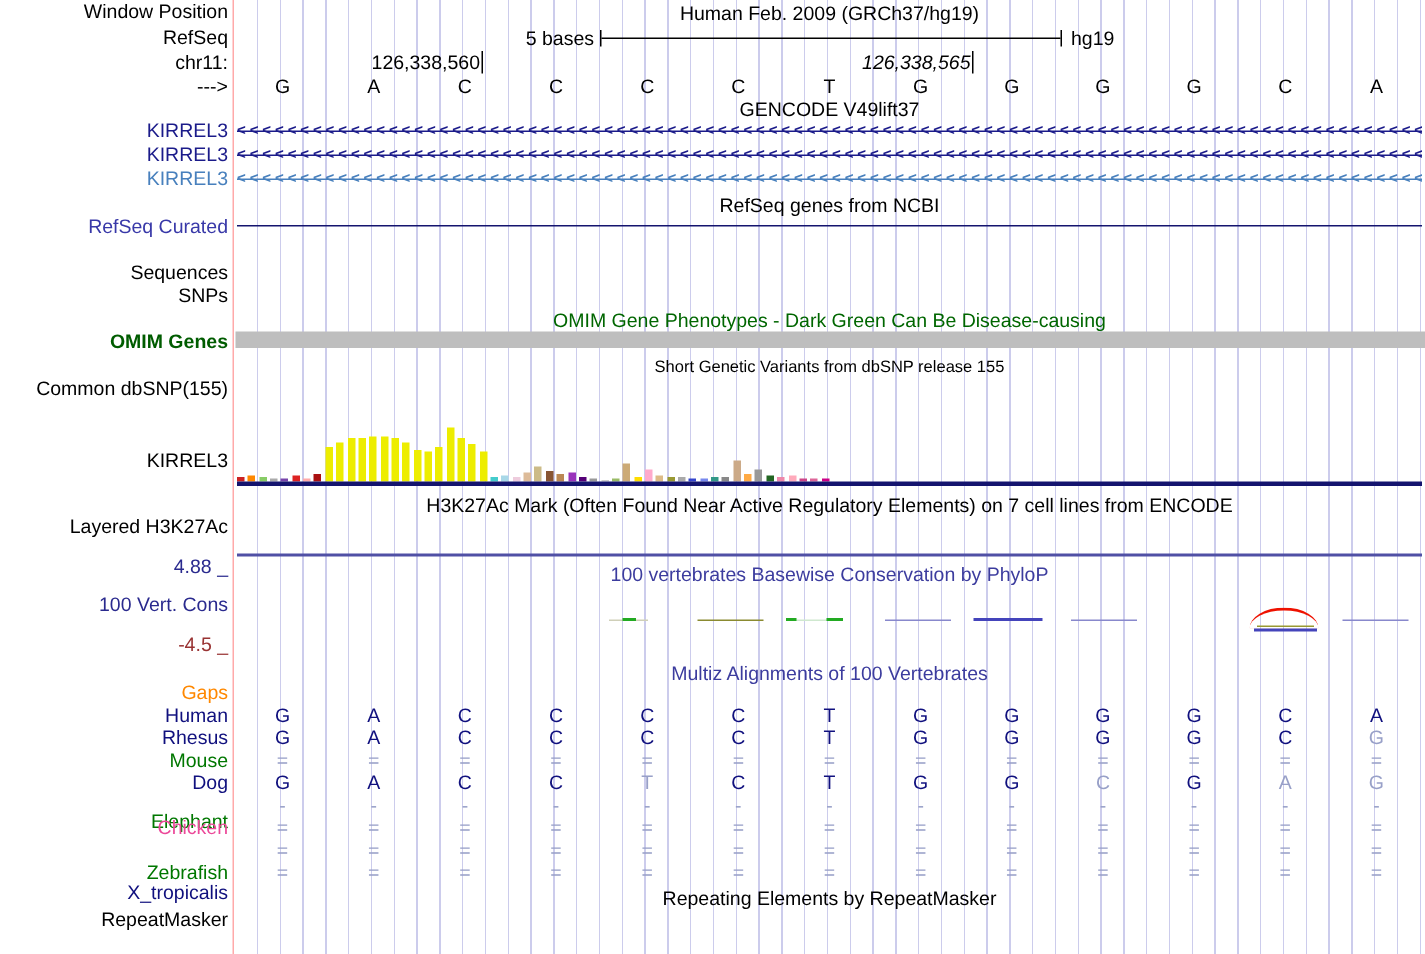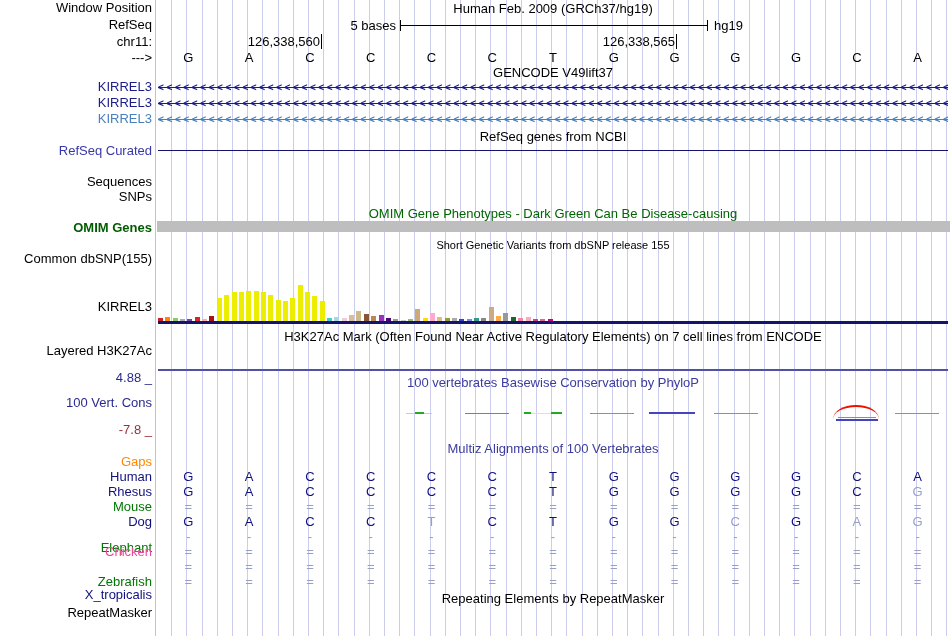--- a/index.html
+++ b/index.html
@@ -41,21 +41,21 @@
     <span>Human Feb. 2009 (GRCh37/hg19)</span>
   </div>
 
   <div class="leftlabel" style="top:18px;">RefSeq</div>
   <div class="abs" style="left:158px;top:18px;width:238px;text-align:right;font-size:13px;">5 bases</div>
   <div class="scalebar"></div>
   <div class="abs" style="left:714px;top:18px;font-size:13px;">hg19</div>
 
   <div class="leftlabel" style="top:35px;">chr11:</div>
   <div class="coord" style="left:138px;top:35px;width:184px;"><span>126,338,560</span></div>
-  <div class="coord" style="left:445px;top:35px;width:232px;"><span>126,338,565</span></div>
+  <div class="coord" style="left:445px;top:35px;width:204px;font-style:italic;"><span>126,338,565</span></div>
 
   <div class="leftlabel" style="top:51px;">---&gt;</div>
   <div class="abs" style="left:158px;top:51px;width:790px;height:14px;" id="seq-row">
       <div class="seqletter" style="left: 30.3846px; top: 0px;">G</div>
       <div class="seqletter" style="left: 91.1538px; top: 0px;">A</div>
       <div class="seqletter" style="left: 151.923px; top: 0px;">C</div>
       <div class="seqletter" style="left: 212.692px; top: 0px;">C</div>
       <div class="seqletter" style="left: 273.462px; top: 0px;">C</div>
       <div class="seqletter" style="left: 334.231px; top: 0px;">C</div>
       <div class="seqletter" style="left: 395px; top: 0px;">T</div>
@@ -159,21 +159,21 @@
     </div>
   <div class="trackline" style="top:321px;height:3px;background:#14146e;"></div>
 
   <div class="title" style="top:330px;">H3K27Ac Mark (Often Found Near Active Regulatory Elements) on 7 cell lines from ENCODE</div>
   <div class="leftlabel" style="top:344px;">Layered H3K27Ac</div>
 
   <div class="trackline" style="top:369px;height:2px;background:#5050a5;"></div>
   <div class="leftlabel" style="top:371px;color:#2a2a8e;">4.88 _</div>
   <div class="title" style="top:376px;color:#3c3c9e;">100 vertebrates Basewise Conservation by PhyloP</div>
   <div class="leftlabel" style="top:396px;color:#2a2a8e;">100 Vert. Cons</div>
-  <div class="leftlabel" style="top:423px;color:#993333;">-7.8 _</div>
+  <div class="leftlabel" style="top:423px;color:#993333;">-4.5 _</div>
   <div id="phylop-marks">
       <div class="phmark" style="left: 406px; top: 413px; width: 26px; height: 1px; background: rgb(207, 207, 184);"></div>
       <div class="phmark" style="left: 415px; top: 412px; width: 9px; height: 2px; background: rgb(34, 170, 34);"></div>
       <div class="phmark" style="left: 465px; top: 413px; width: 44px; height: 1px; background: rgb(138, 138, 48);"></div>
       <div class="phmark" style="left: 524px; top: 413px; width: 38px; height: 1px; background: rgb(207, 232, 207);"></div>
       <div class="phmark" style="left: 524px; top: 412px; width: 7px; height: 2px; background: rgb(34, 170, 34);"></div>
       <div class="phmark" style="left: 551px; top: 412px; width: 11px; height: 2px; background: rgb(34, 170, 34);"></div>
       <div class="phmark" style="left: 590px; top: 413px; width: 44px; height: 1px; background: rgb(136, 136, 204);"></div>
       <div class="phmark" style="left: 649px; top: 412px; width: 46px; height: 2px; background: rgb(68, 68, 187);"></div>
       <div class="phmark" style="left: 714px; top: 413px; width: 44px; height: 1px; background: rgb(136, 136, 204);"></div>

